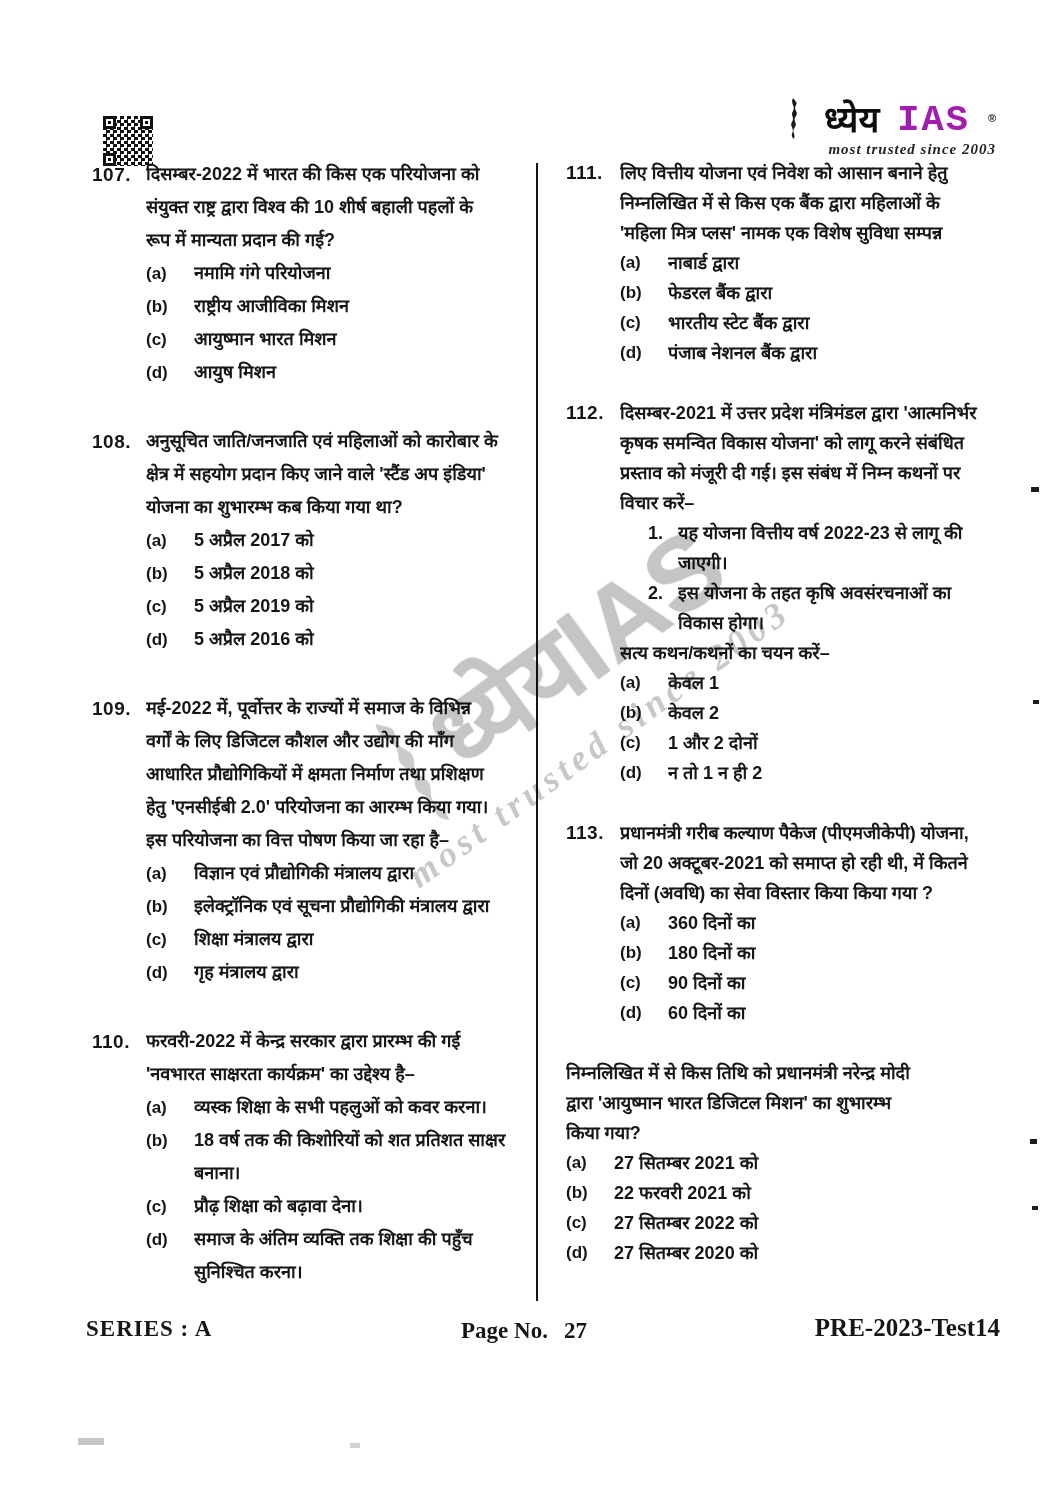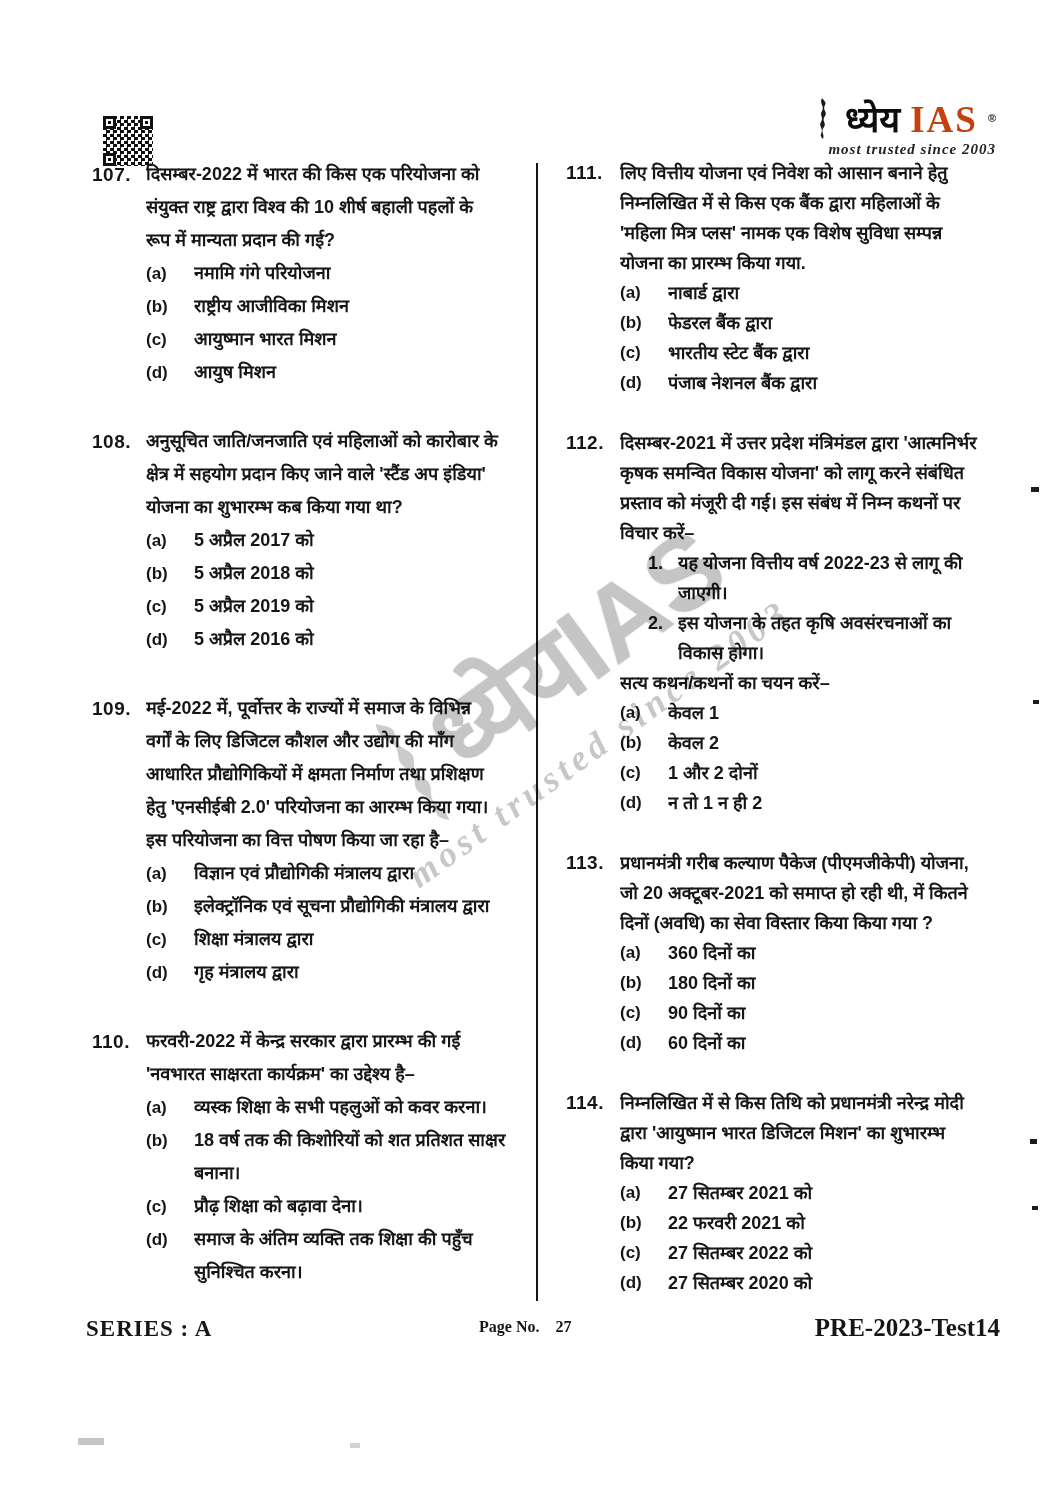--- a/index.html
+++ b/index.html
@@ -22,24 +22,24 @@
   .qr .finder{
     position:absolute;width:13px;height:13px;border:3px solid #111;background:#fff;box-sizing:border-box;
   }
   .qr .finder::after{
     content:"";position:absolute;left:2px;top:2px;width:3px;height:3px;background:#111;
   }
   .qr .f-tl{left:0;top:0}.qr .f-tr{right:0;top:0}.qr .f-bl{left:0;bottom:0}
 
   
   .logo{position:absolute;top:96px;right:62px;text-align:right;}
-  .logo-row{display:flex;align-items:flex-end;justify-content:flex-end;gap:10px;}
+  .logo-row{display:flex;align-items:flex-end;justify-content:flex-end;gap:18px;}
   .logo-flame{width:22px;height:44px;margin-right:2px;}
   .logo-dev{font-size:36px;font-weight:700;line-height:40px;color:#0d0d0d;}
-  .logo-ias{font-size:37px;font-weight:700;line-height:40px;letter-spacing:2px;color:#c2410c;font-family:Liberation Serif, serif;}
+  .logo-ias{font-size:37px;font-weight:700;line-height:40px;letter-spacing:2px;color:#a21caf;font-family:Liberation Mono, monospace;}
   .logo-reg{font-size:11px;vertical-align:top;position:relative;top:-16px;font-weight:700;}
   .logo-tagline{font-family:"Liberation Serif",serif;font-style:italic;font-weight:700;font-size:15px;color:#222;margin-top:1px;letter-spacing:1px;}
 
   
   .col{position:absolute;top:158px;width:428px;}
   .col-left{left:92px;--lh:33px;--qgap:36px;--fs:18px;}
   .col-right{left:566px;--lh:30px;--qgap:30px;--fs:18px;}
   .divider{position:absolute;left:536px;top:163px;width:2px;height:1138px;background:#141414;}
 
   .q{display:flex;gap:8px;margin-bottom:var(--qgap);}
@@ -67,21 +67,21 @@
   }
   .wm-row{display:flex;align-items:center;gap:4px;}
   .wm-flame{width:70px;height:130px;opacity:.9;}
   .wm-big{font-size:104px;font-weight:700;color:#8f8f8f;line-height:110px;white-space:nowrap;
           text-shadow:0 0 2px #b5b5b5;}
   .wm-small{font-family:"Liberation Serif",serif;font-style:italic;font-weight:700;
             font-size:36px;color:#949494;letter-spacing:5px;margin-top:2px;white-space:nowrap;}
 
   
   .footer-series{position:absolute;left:86px;top:1316px;font-family:"Liberation Serif",serif;font-weight:700;font-size:23px;letter-spacing:1px;}
-  .footer-page{position:absolute;left:50%;transform:translateX(-54%);top:1318px;font-family:"Liberation Serif",serif;font-weight:700;font-size:16px;}
+  .footer-page{position:absolute;left:50%;transform:translateX(-54%);top:1318px;font-family:"Liberation Serif",serif;font-weight:700;font-size:23px;}
   .footer-page .num{margin-left:16px;}
   .footer-test{position:absolute;right:58px;top:1314px;font-family:"Liberation Serif",serif;font-weight:700;font-size:25px;}
 
   
   .speck{position:absolute;background:#1c1c1c;}
 </style>
 </head>
 <body>
 
 <div class="page">
@@ -239,21 +239,20 @@
         </div>
       </div>
     </div>
   <div class="col col-right">
       <div class="q">
         <div class="q-num">111.</div>
         <div class="q-body">
           <div class="q-line">लिए वित्तीय योजना एवं निवेश को आसान बनाने हेतु</div>
           <div class="q-line">निम्नलिखित में से किस एक बैंक द्वारा महिलाओं के</div>
           <div class="q-line">'महिला मित्र प्लस' नामक एक विशेष सुविधा सम्पन्न</div>
-          <div class="q-line">योजना का प्रारम्भ किया गया.</div>
           <div class="opt">
             <div class="opt-label">(a)</div>
             <div class="opt-body">
               <div class="opt-line">नाबार्ड द्वारा</div>
             </div>
           </div>
           <div class="opt">
             <div class="opt-label">(b)</div>
             <div class="opt-body">
               <div class="opt-line">फेडरल बैंक द्वारा</div>
@@ -347,21 +346,20 @@
           </div>
           <div class="opt">
             <div class="opt-label">(d)</div>
             <div class="opt-body">
               <div class="opt-line">60 दिनों का</div>
             </div>
           </div>
         </div>
       </div>
       <div class="q">
-        <div class="q-num">114.</div>
         <div class="q-body">
           <div class="q-line">निम्नलिखित में से किस तिथि को प्रधानमंत्री नरेन्द्र मोदी</div>
           <div class="q-line">द्वारा 'आयुष्मान भारत डिजिटल मिशन' का शुभारम्भ</div>
           <div class="q-line">किया गया?</div>
           <div class="opt">
             <div class="opt-label">(a)</div>
             <div class="opt-body">
               <div class="opt-line">27 सितम्बर 2021 को</div>
             </div>
           </div>

